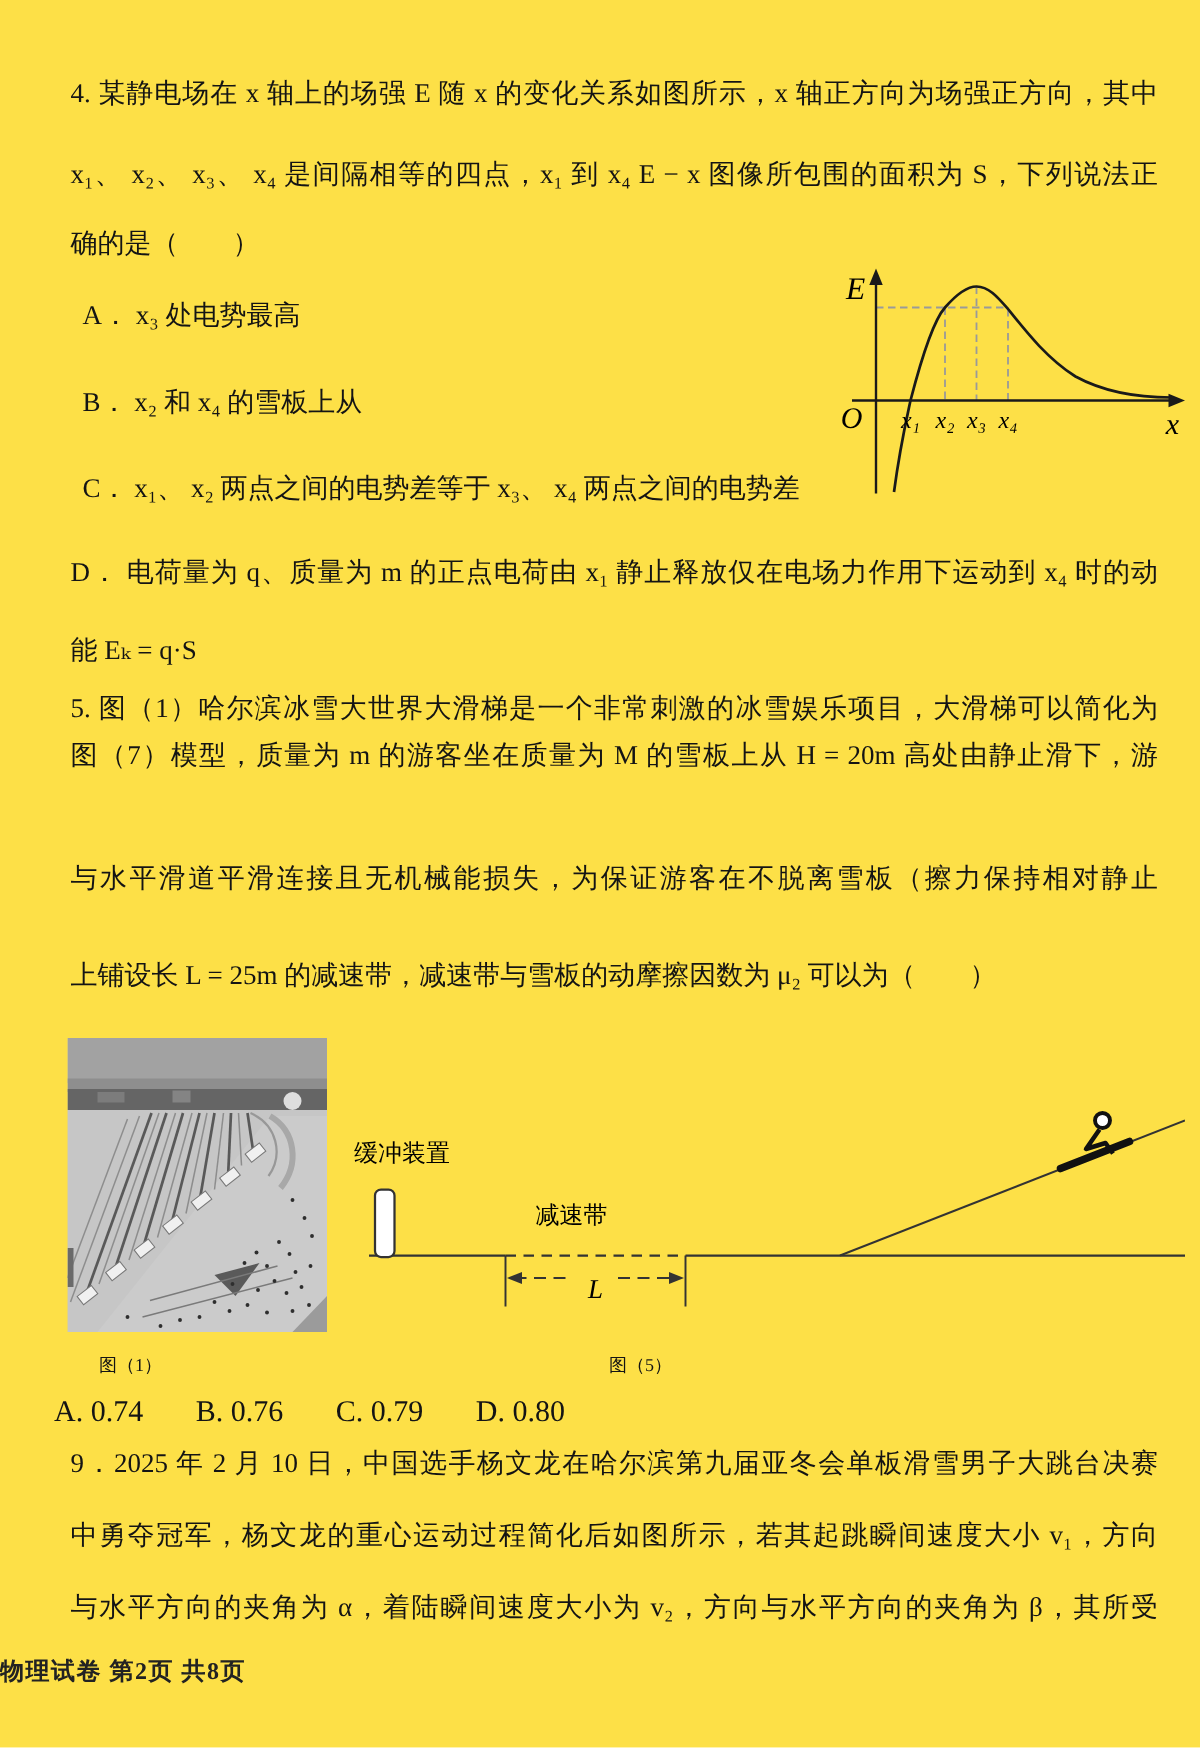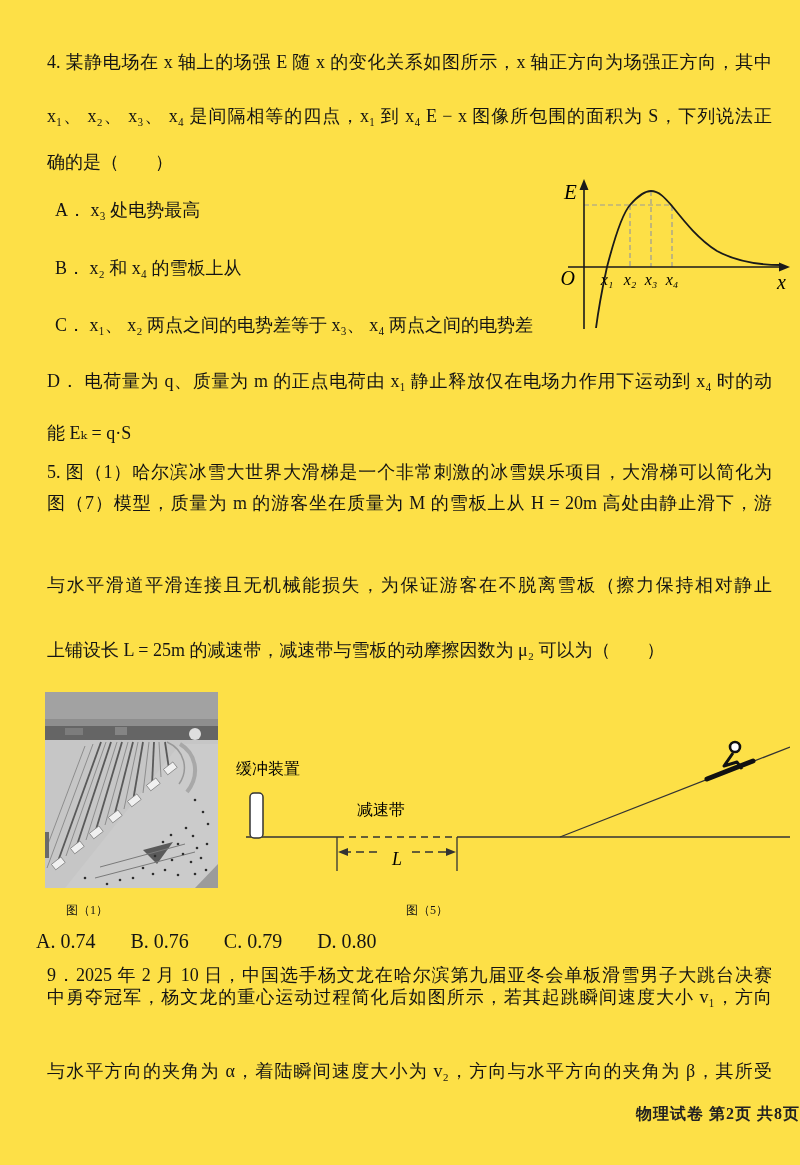--- a/index.html
+++ b/index.html
@@ -11,21 +11,21 @@
   .line {
     position:absolute; left:47px; width:725px;
     font-size:18px; line-height:24px; white-space:nowrap;
   }
   .line.j { text-align:justify; text-align-last:justify; }
   .opt { left:55px; }
   .caption { position:absolute; font-size:12px; }
   .optrow { position:absolute; left:36px; top:930px; font-size:20px; }
   .optrow span { display:inline-block; margin-right:30px; }
   .footer {
-    position:absolute; top:1104px; left:0; width:800px; text-align:right;
+    position:absolute; top:1104px; left:0; width:800px; text-align:left;
     font-size:16px; font-weight:bold; letter-spacing:1px; color:#222;
   }
   .fig { position:absolute; }
   svg text { font-family:"Liberation Serif","DejaVu Serif","DejaVu Sans",serif; }
   .math { font-style:italic; }
 </style>
 </head>
 <body>
 
 <div class="page">
@@ -186,18 +186,18 @@
   <div class="caption" style="left:66px;  top:902px">图（1）</div>
   <div class="caption" style="left:406px; top:902px">图（5）</div>
   <div class="optrow">
     <span>A. 0.74</span>
     <span>B. 0.76</span>
     <span>C. 0.79</span>
     <span>D. 0.80</span>
   </div>
 
   <div class="line j" style="top:963px">9．2025 年 2 月 10 日，中国选手杨文龙在哈尔滨第九届亚冬会单板滑雪男子大跳台决赛</div>
-  <div class="line j" style="top:985px">中勇夺冠军，杨文龙的重心运动过程简化后如图所示，若其起跳瞬间速度大小 v₁，方向</div>
+  <div class="line j" style="top:1011px">中勇夺冠军，杨文龙的重心运动过程简化后如图所示，若其起跳瞬间速度大小 v₁，方向</div>
   <div class="line j" style="top:1059px">与水平方向的夹角为 α，着陆瞬间速度大小为 v₂，方向与水平方向的夹角为 β，其所受</div>
 
   <div class="footer">物理试卷 第2页 共8页</div>
 
 </div>
 
 </body></html>

